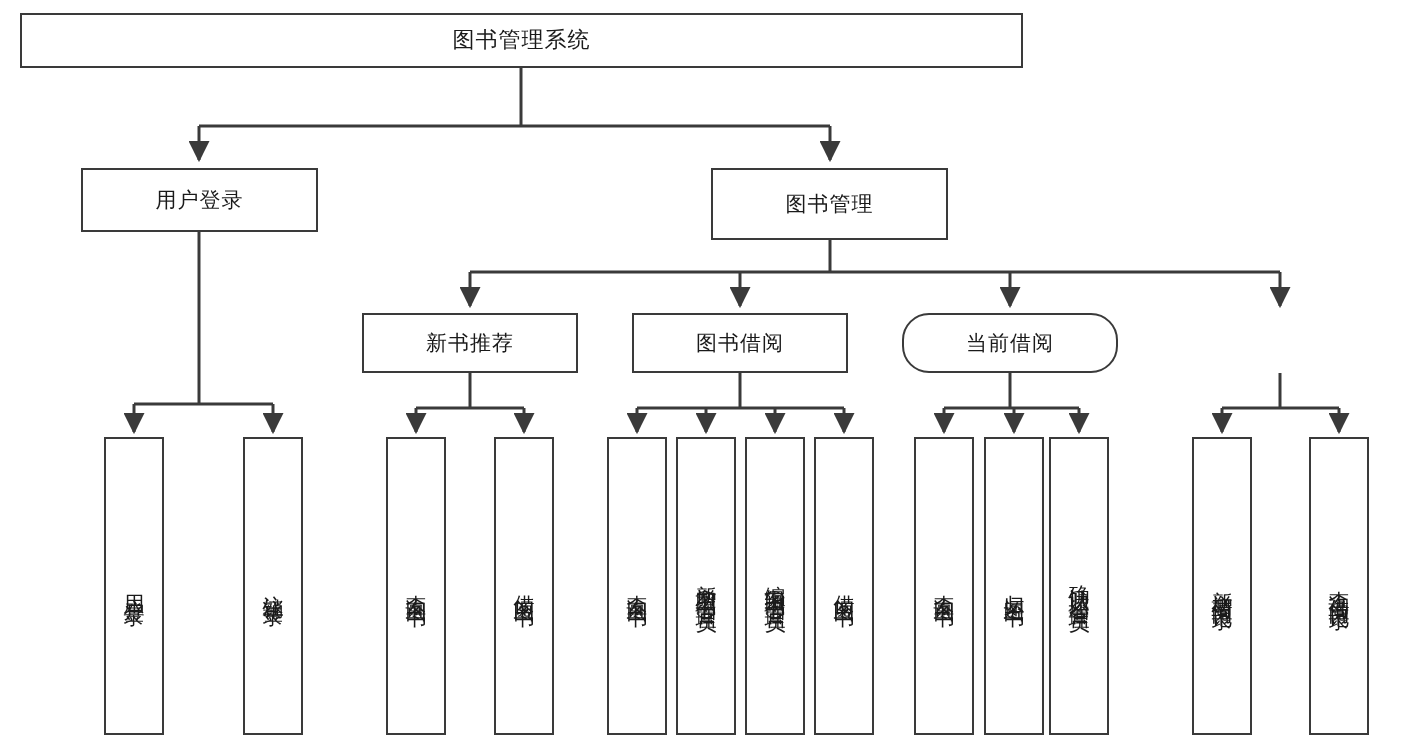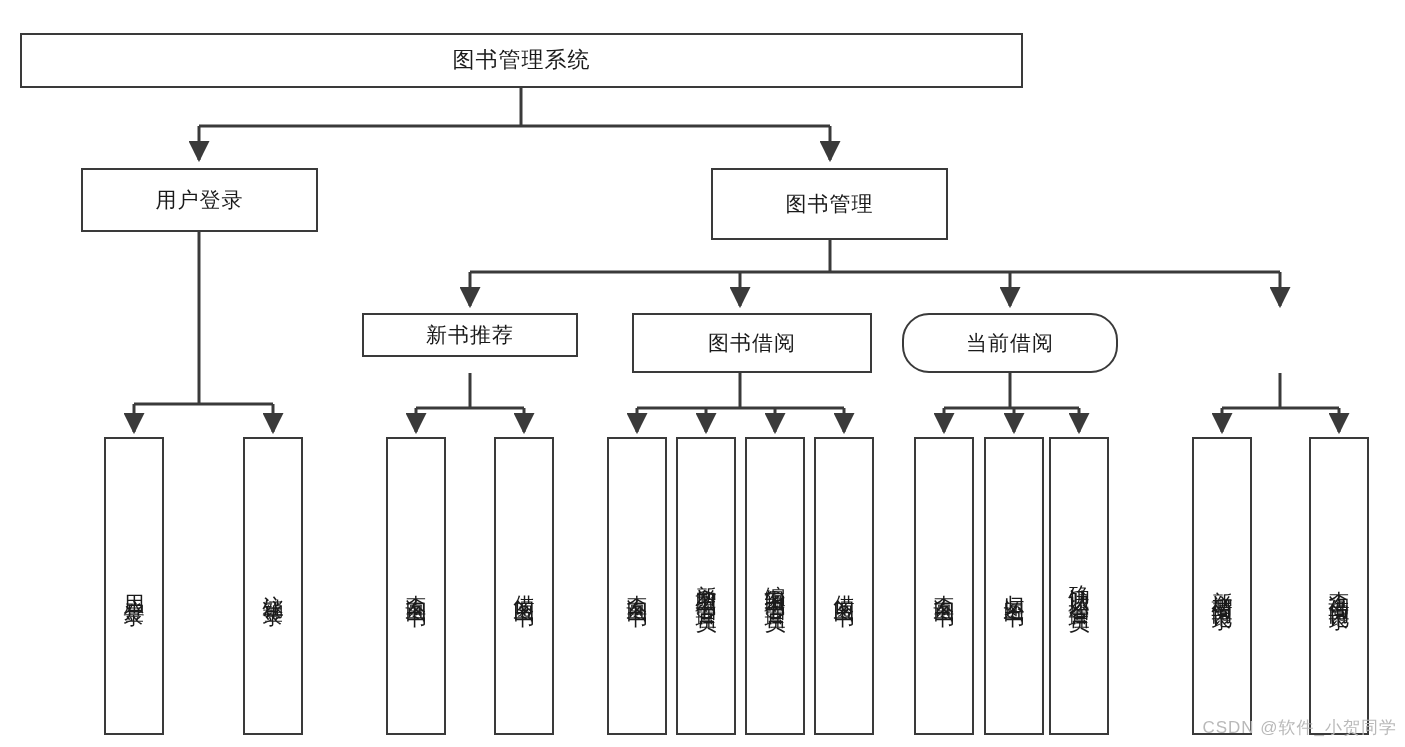--- a/index.html
+++ b/index.html
@@ -37,21 +37,20 @@
     color: #1a1a1a;
     z-index: 2;
   }
   .node.h {
     font-size: 21px;
     letter-spacing: 1px;
     line-height: 1.1;
   }
   .node.h.root {
     font-size: 22px;
-    margin-top: 20px;
   }
   .node.v {
     writing-mode: vertical-rl;
     text-orientation: upright;
     font-size: 21px;
     letter-spacing: 4px;
     line-height: 1.05;
     padding: 4px 0;
     align-items: center;
     justify-content: center;
@@ -132,24 +131,24 @@
     <span>图书管理系统</span>
   </div>
 
   <div class="node h" style="left:81px; top:168px; width:237px; height:64px;">
     <span>用户登录</span>
   </div>
   <div class="node h" style="left:711px; top:168px; width:237px; height:72px;">
     <span>图书管理</span>
   </div>
 
-  <div class="node h" style="left:362px; top:313px; width:216px; height:44px;">
+  <div class="node h" style="left:362px; top:313px; width:216px; height:60px;">
     <span>新书推荐</span>
   </div>
-  <div class="node h" style="left:632px; top:313px; width:240px; height:60px;">
+  <div class="node h" style="left:632px; top:313px; width:216px; height:60px;">
     <span>图书借阅</span>
   </div>
   <div class="node h" style="left:902px; top:313px; width:216px; height:60px;border-radius:27px;">
     <span>当前借阅</span>
   </div>
 
   <div class="node v" style="left:104px; top:437px; width:60px; height:298px;">
     <span class="vlabel">用户登录</span>
   </div>
   <div class="node v" style="left:243px; top:437px; width:60px; height:298px;">
@@ -186,15 +185,14 @@
     <span class="vlabel">确认归还（管理员）</span>
   </div>
 
   <div class="node v" style="left:1192px; top:437px; width:60px; height:298px;">
     <span class="vlabel">新增借阅记录</span>
   </div>
   <div class="node v" style="left:1309px; top:437px; width:60px; height:298px;">
     <span class="vlabel">查询借阅记录</span>
   </div>
 
-  <div id="watermark">CSDN @软件_小贺同学</div>
 
 </div>
 
 </body></html>

